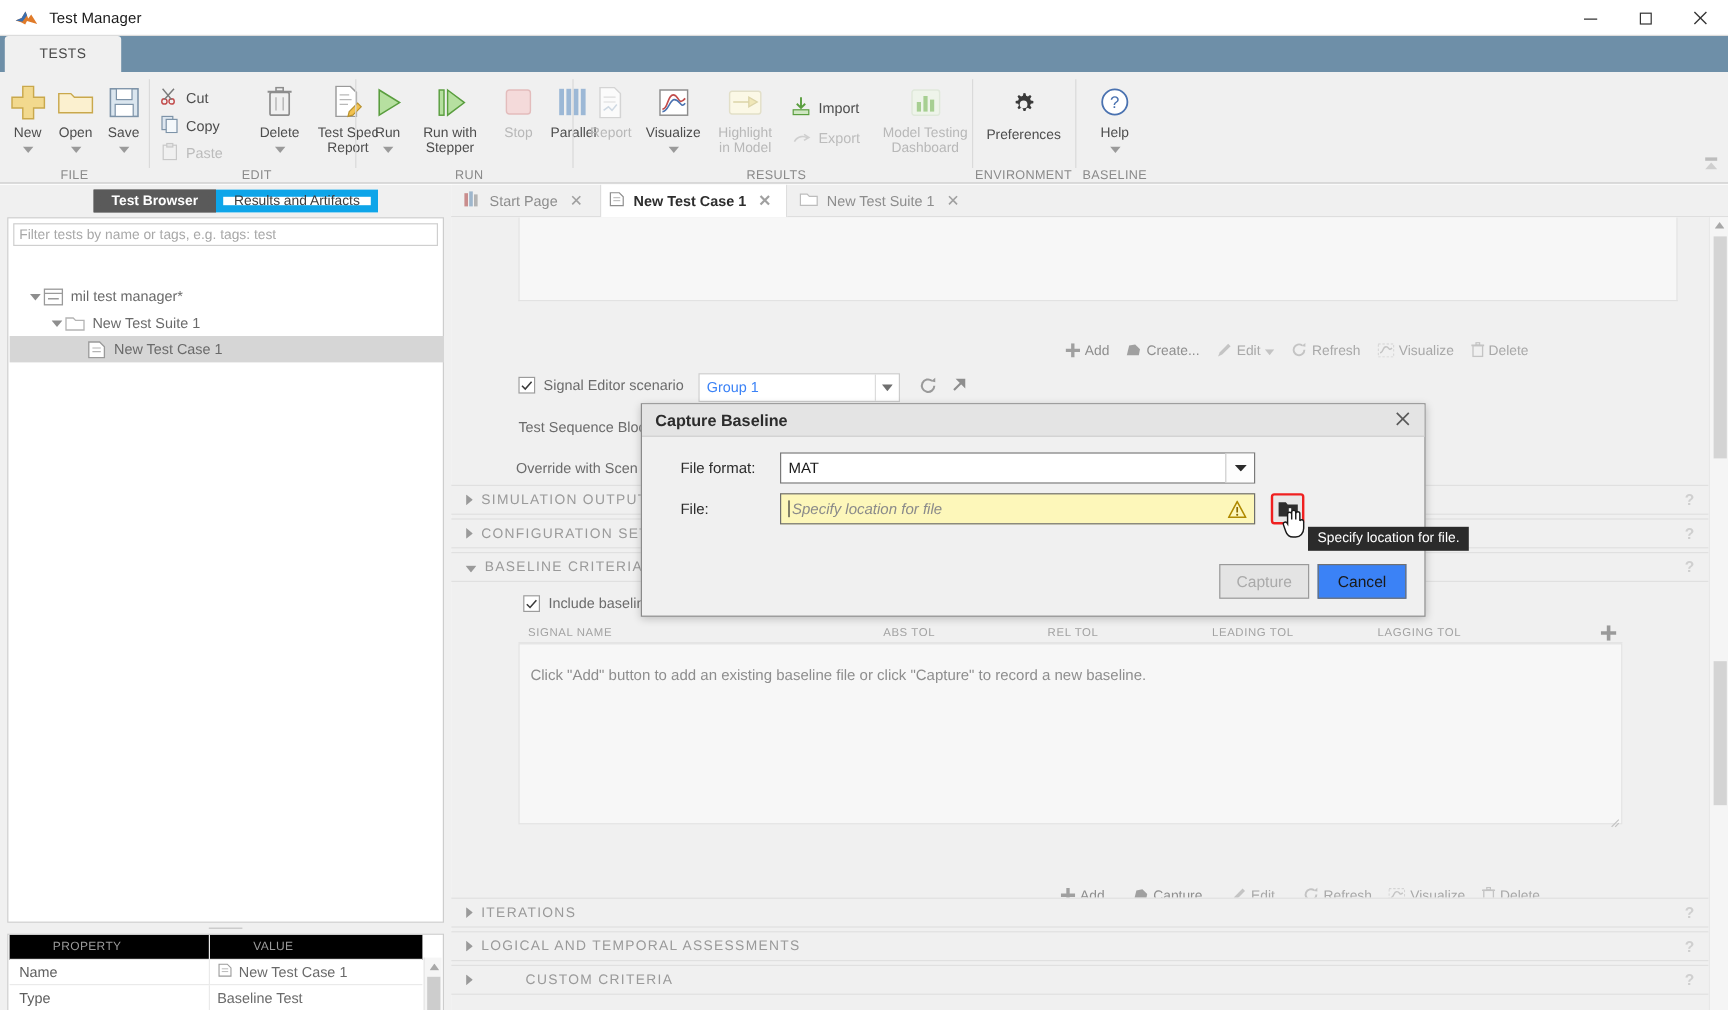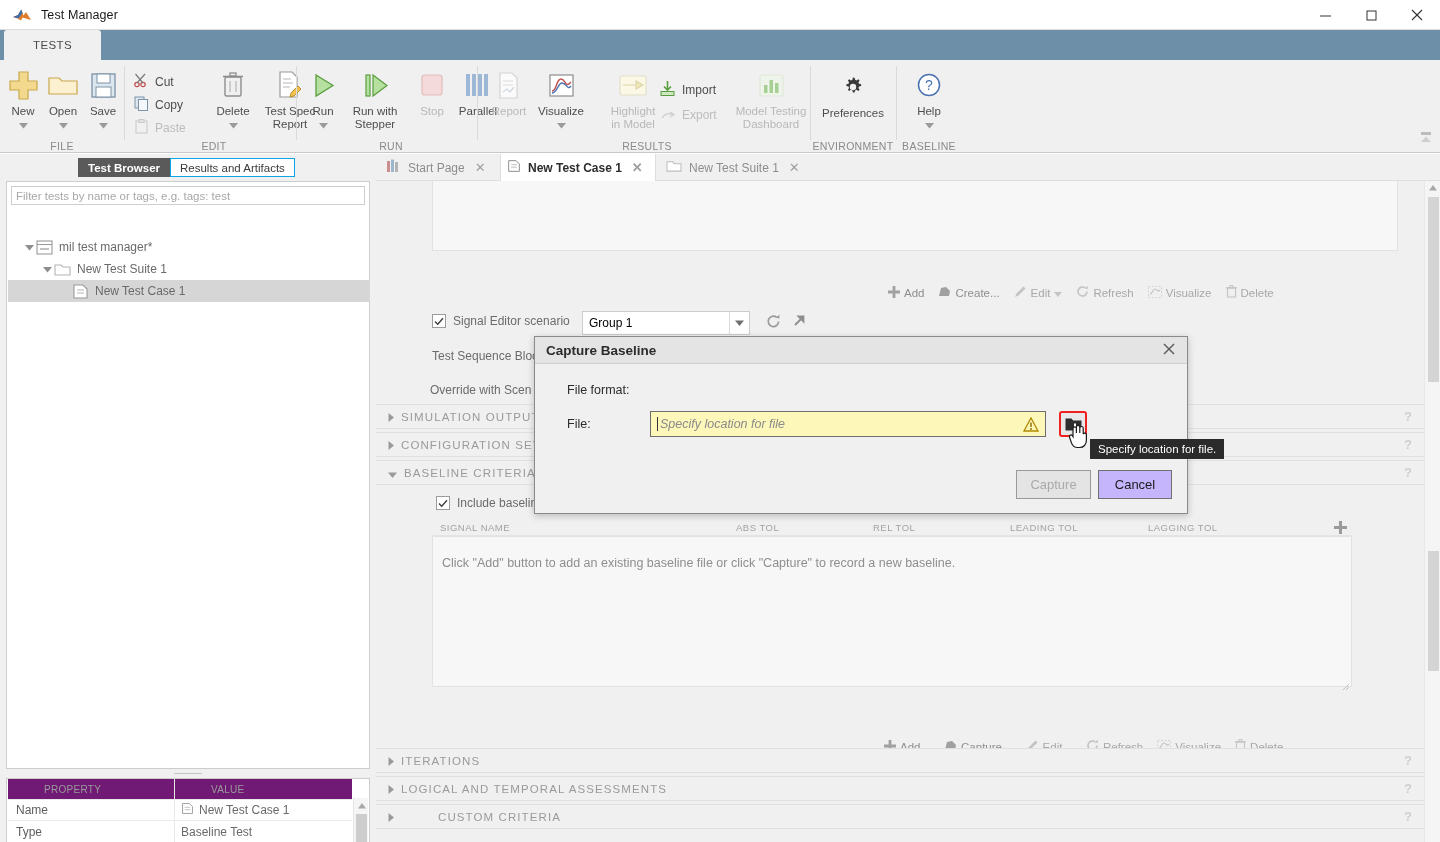--- a/index.html
+++ b/index.html
@@ -68,21 +68,21 @@
   .ribbon-collapse { position: absolute; right: 6px; bottom: 4px; }
 
   
   .leftpane {
     position: absolute; left: 0; top: 154px; width: 376px; height: 688px;
     background: #f0f0f0;
   }
   .tabbtns { position: absolute; left: 78px; top: 4px; display: flex; }
   .tabbtn {
     height: 19px; padding: 0 9px; display: flex; align-items: center;
-    font-size: 11.5px; border: 1px solid #0ea5e9; background: #ffffff; color: #3c3c3c;
+    font-size: 11.5px; border: 6px solid #0ea5e9; background: #ffffff; color: #3c3c3c;
   }
   .tabbtn.active { background: #5a5a5a; color: #ffffff; border-color: #5a5a5a; font-weight: bold; }
   .browser-box {
     position: absolute; left: 6px; top: 27px; width: 364px; height: 588px;
     background: #ffffff; border: 1px solid #cdcdcd;
   }
   .filterbox {
     position: absolute; left: 4px; top: 4px; width: 354px; height: 19px;
     border: 1px solid #cfcfcf; background: #fff;
     font-size: 11.5px; color: #a8a8a8; padding-left: 4px; display: flex; align-items: center;
@@ -107,21 +107,21 @@
   .prow .pkey {
     width: 167px; font-size: 12px; color: #5e5e5e; display:flex; align-items:center;
     padding-left: 8px; border-bottom: 1px solid #eaeaea; border-right: 1px solid #eaeaea;
   }
   .prow .pval {
     flex: 1; font-size: 12px; color: #6a6a6a; display:flex; align-items:center;
     padding-left: 6px; border-bottom: 1px solid #eaeaea; gap: 5px;
     white-space: nowrap; overflow: hidden;
   }
   .prow.header .pkey, .prow.header .pval {
-    font-size: 10px; color: #9a9a9a; letter-spacing: .3px; background: #701a75; padding-left: 36px;
+    font-size: 10px; color: #9a9a9a; letter-spacing: .3px; background: #000000; padding-left: 36px;
   }
   .vscroll {
     position: absolute; right: 1px; width: 15px; background: #f5f5f5;
     border-left: 1px solid #e6e6e6;
   }
   .vscroll .thumb { position:absolute; left:2px; width:11px; background:#cdcdcd; }
   .vscroll .arr { position:absolute; left:0; width:15px; height:15px; display:flex; align-items:center; justify-content:center; }
 
   
   .mainpane {
@@ -142,21 +142,21 @@
   .whitebox {
     position: absolute; left: 56px; top: 0px; width: 966px; height: 70px;
     background: #f7f7f7; border: 1px solid #e2e2e2; border-top: none;
   }
   .toolrow { position: absolute; display: flex; align-items: center; gap: 14px; }
   .tool { display: flex; align-items: center; gap: 4px; font-size: 11.5px; color: #a8a8a8; }
   .tool.en { color: #8e8e8e; }
   .fieldlabel { position: absolute; font-size: 12px; color: #6b6b6b; }
   .combo {
     position: absolute; background: #ffffff; border: 1px solid #cccccc;
-    display: flex; align-items: center; font-size: 12px; color: #000000; padding-left: 6px;
+    display: flex; align-items: center; font-size: 12px; color: #3b82f6; padding-left: 6px;
   }
   .combo .arrowbox {
     position:absolute; right:0; top:0; bottom:0; width: 20px; border-left: 1px solid #dcdcdc;
     display:flex; align-items:center; justify-content:center;
   }
   .checkline { position: absolute; display: flex; align-items: center; gap: 7px; font-size: 12px; color: #6b6b6b; }
   .cbox { width: 14px; height: 14px; border: 1px solid #9c9c9c; background: #fff; display:flex; align-items:center; justify-content:center; }
   .section {
     position: absolute; left: 0; width: 1048px; background: #f0f0f0;
     border-top: 1px solid #e0e0e0; border-bottom: 1px solid #e0e0e0;
@@ -216,21 +216,21 @@
   }
   .tooltip {
     position: absolute; left: 1090px; top: 439px; height: 20px;
     background: #2b2b2b; color: #ffffff; font-size: 11.5px;
     display: flex; align-items: center; padding: 0 8px;
   }
   .dlg-btn {
     position: absolute; height: 29px; display: flex; align-items: center; justify-content: center;
     font-size: 13px; border: 1px solid #9a9a9a; background: #e4e4e4; color: #aaaaaa;
   }
-  .dlg-btn.primary { background: #c4b5fd; color: #1a1a1a; border-color: #707070; }
+  .dlg-btn.primary { background: #3b82f6; color: #1a1a1a; border-color: #707070; }
   .cursor-hand { position: absolute; left: 1068px; top: 424px; }
 
   
   .main-vscroll {
     position: absolute; right: 0; top: 27px; width: 16px; height: 661px;
     background: #f5f5f5; border-left: 1px solid #e8e8e8;
   }
 </style>
 </head>
 <body>
@@ -432,21 +432,21 @@
               <rect x="2" y="2" width="23" height="21" fill="#ffffff" stroke="#8d8d8d" stroke-width="1.2"></rect>
               <path d="M4 18 C9 18 8 6 13 6 C18 6 17 16 23 9" fill="none" stroke="#c24c4c" stroke-width="1.4"></path>
               <path d="M4 20 C9 20 10 10 14 10 C19 10 19 18 23 13" fill="none" stroke="#4a72b0" stroke-width="1.3"></path>
             </svg>
         </span>
         <span class="lbl">Visualize</span>
         <span class="caret"><svg width="9" height="6" viewBox="0 0 9 6">
               <path d="M0 0 L9 0 L4.5 5.5 Z" fill="#9a9a9a"></path>
             </svg></span>
       </div>
-      <div class="rbtn dis" style="left:124px; top:8px; width:64px;">
+      <div class="rbtn dis" style="left:112px; top:8px; width:64px;">
         <span class="glyph">
           <svg width="30" height="25" viewBox="0 0 30 25">
               <rect x="2" y="3" width="26" height="19" rx="2" fill="#fbf8e6" stroke="#e2dfc8" stroke-width="1.2"></rect>
               <path d="M5 12 h13 v-4 l7 4 l-7 4 v-4" fill="#f0e7b8" stroke="#dcd4a8" stroke-width="1.1"></path>
             </svg>
         </span>
         <span class="lbl">Highlight
 in Model</span>
       </div>
       <div class="rbtn-small" style="left:182px; top:20px;">
@@ -875,20 +875,28 @@
       <span class="close">
         <svg width="16" height="16" viewBox="0 0 16 16">
             <line x1="3" y1="3" x2="13" y2="13" stroke="#5a5a5a" stroke-width="1.4"></line>
             <line x1="13" y1="3" x2="3" y2="13" stroke="#5a5a5a" stroke-width="1.4"></line>
           </svg>
       </span>
     </div>
   </div>
 
   <div class="dlg-label" style="left:567px; top:383px;">File format:</div>
+  <div class="dlg-combo">
+    <span>MAT</span>
+    <span class="arrowbox">
+      <svg width="10" height="6" viewBox="0 0 10 6">
+          <path d="M0 0.5 L10 0.5 L5 6 Z" fill="#2b2b2b"></path>
+        </svg>
+    </span>
+  </div>
 
   <div class="dlg-label" style="left:567px; top:417px;">File:</div>
   <div class="dlg-file">
     <span class="caret-bar"></span>
     <span>Specify location for file</span>
     <span class="warn">
       <svg width="16" height="15" viewBox="0 0 16 15">
           <path d="M8 1 L15 14 L1 14 Z" fill="none" stroke="#b08a00" stroke-width="1.3"></path>
           <line x1="8" y1="5.5" x2="8" y2="10" stroke="#8a6a00" stroke-width="1.4"></line>
           <circle cx="8" cy="12" r="0.9" fill="#8a6a00"></circle>

